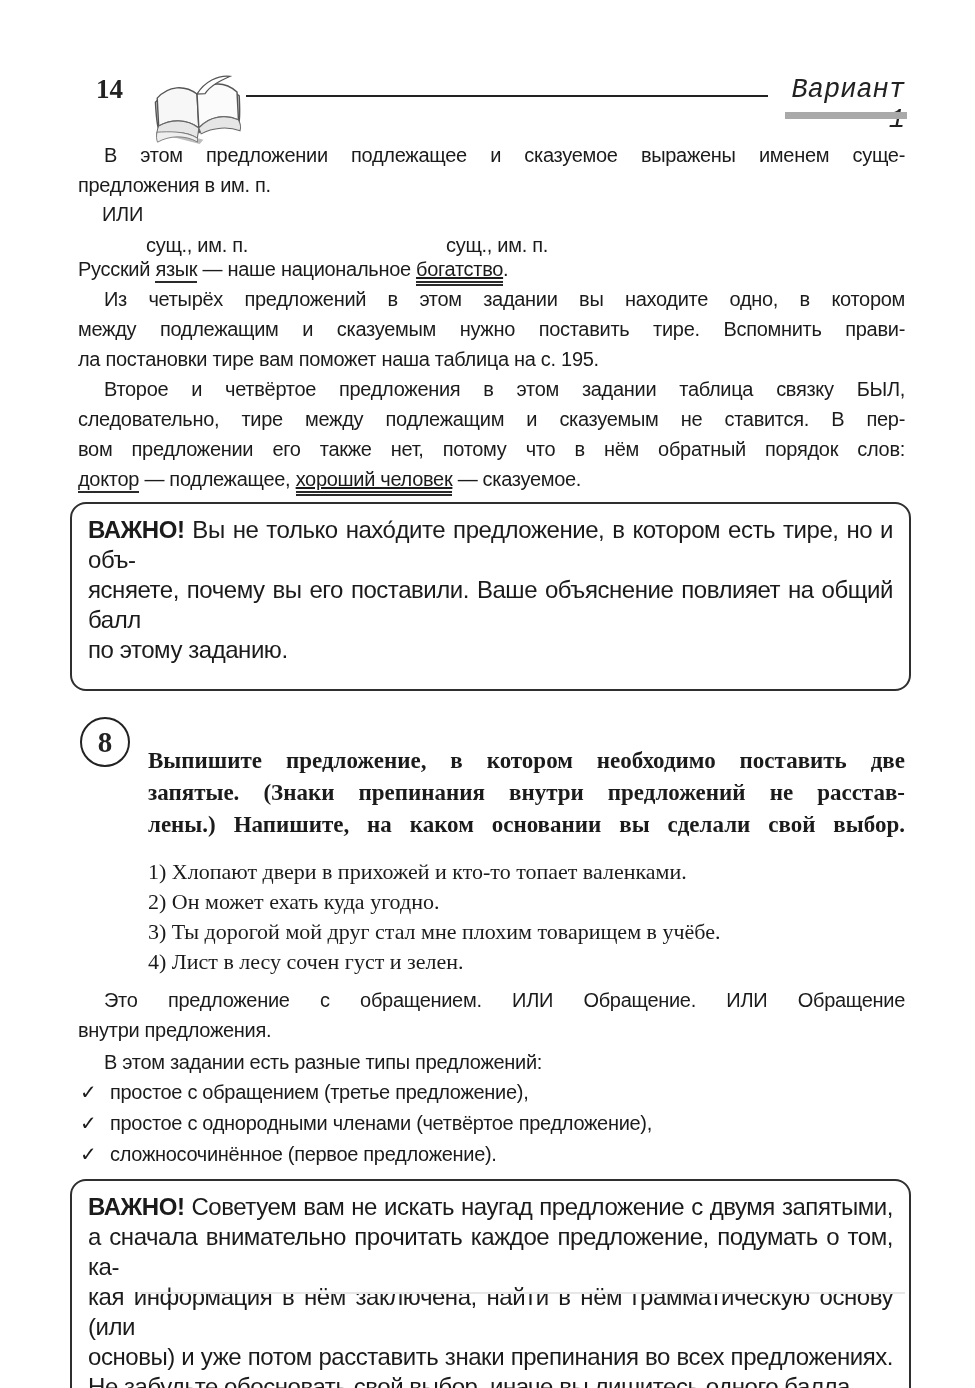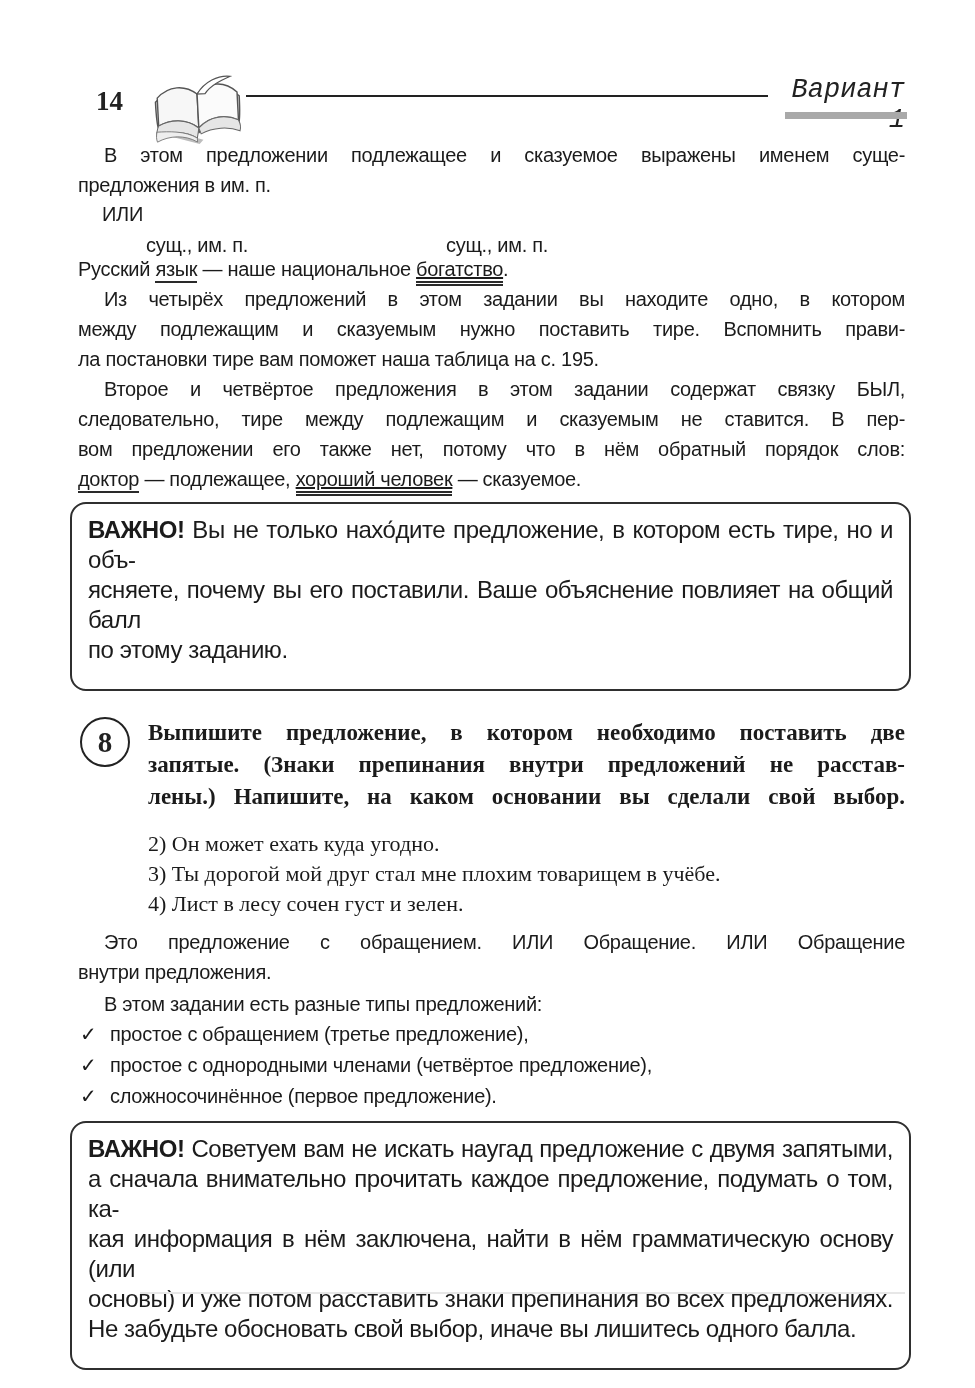--- a/index.html
+++ b/index.html
@@ -9,21 +9,21 @@
     background:#ffffff;
     color:#1b1b1b;
     font-family:"Liberation Sans",sans-serif;
     overflow:hidden;
     box-sizing:border-box;
     padding:72px 70px 0 78px;
   }
   
   .header{position:relative;height:58px;}
   .page-num{
-    position:absolute;left:18px;top:14px;
+    position:absolute;left:18px;top:2px;
     font-family:"Liberation Serif",serif;
     font-weight:bold;font-size:27px;color:#222;
   }
   .book-icon{position:absolute;left:68px;top:-2px;z-index:2;}
   .header-rule{
     position:absolute;left:168px;top:23px;width:522px;height:0;
     border-top:2.5px solid #222;
   }
   .variant{
     position:absolute;right:0;top:3px;width:140px;text-align:right;
@@ -62,21 +62,21 @@
   .ex-badge{
     flex:0 0 50px;width:50px;height:50px;margin-left:2px;
     border:2.5px solid #222;border-radius:50%;
     font-family:"Liberation Serif",serif;font-weight:bold;font-size:29px;
     color:#222;text-align:center;line-height:47px;
     box-sizing:border-box;
   }
   .ex-text{
     flex:1;margin-left:18px;
     font-family:"Liberation Serif",serif;font-weight:bold;
-    font-size:23px;line-height:32px;letter-spacing:0;
+    font-size:23px;line-height:32px;letter-spacing:0;margin-top:28px;
   }
   .olist{
     margin-left:70px;margin-top:16px;
     font-family:"Liberation Serif",serif;
     font-size:22px;line-height:30px;
   }
   .olist .tline{white-space:nowrap;}
   
   .answer{margin-top:8px;}
   .types{margin-top:2px;}
@@ -125,21 +125,21 @@
     <div class="sent-line"><span>Русский </span><span class="u1">язык</span><span> — наше национальное </span><span class="u2">богатство</span><span>.</span></div>
   </div>
 
   <div class="bodytext">
     <div class="tline stretch ind">Из четырёх предложений в этом задании вы находите одно, в котором</div>
     <div class="tline stretch">между подлежащим и сказуемым нужно поставить тире. Вспомнить прави-</div>
     <div class="tline">ла постановки тире вам поможет наша таблица на с. 195.</div>
   </div>
 
   <div class="bodytext">
-    <div class="tline stretch ind">Второе и четвёртое предложения в этом задании содержат связку БЫЛ,</div>
+    <div class="tline stretch ind">Второе и четвёртое предложения в этом задании таблица связку БЫЛ,</div>
     <div class="tline stretch">следовательно, тире между подлежащим и сказуемым не ставится. В пер-</div>
     <div class="tline stretch">вом предложении его также нет, потому что в нём обратный порядок слов:</div>
     <div class="sent-line"><span class="u1">доктор</span><span> — подлежащее, </span><span class="u2">хороший человек</span><span> — сказуемое.</span></div>
   </div>
 
   <div class="imp-box box1">
     <div class="tline stretch"><b>ВАЖНО!</b><span> Вы не только нахо́дите предложение, в котором есть тире, но и объ-</span></div>
     <div class="tline stretch">ясняете, почему вы его поставили. Ваше объяснение повлияет на общий балл</div>
     <div class="tline">по этому заданию.</div>
   </div>
@@ -147,20 +147,21 @@
   <div class="exercise">
     <div class="ex-badge">8</div>
     <div class="ex-text">
       <div class="tline stretch">Выпишите предложение, в котором необходимо поставить две</div>
       <div class="tline stretch">запятые. (Знаки препинания внутри предложений не расстав-</div>
       <div class="tline stretch">лены.) Напишите, на каком основании вы сделали свой выбор.</div>
     </div>
   </div>
 
   <div class="olist">
+    <div class="tline"><span>1)</span><span> Хлопают двери в прихожей и кто-то топает валенками.</span></div>
     <div class="tline"><span>2)</span><span> Он может ехать куда угодно.</span></div>
     <div class="tline"><span>3)</span><span> Ты дорогой мой друг стал мне плохим товарищем в учёбе.</span></div>
     <div class="tline"><span>4)</span><span> Лист в лесу сочен густ и зелен.</span></div>
   </div>
 
   <div class="bodytext answer">
     <div class="tline stretch ind">Это предложение с обращением. ИЛИ Обращение. ИЛИ Обращение</div>
     <div class="tline">внутри предложения.</div>
   </div>
 

